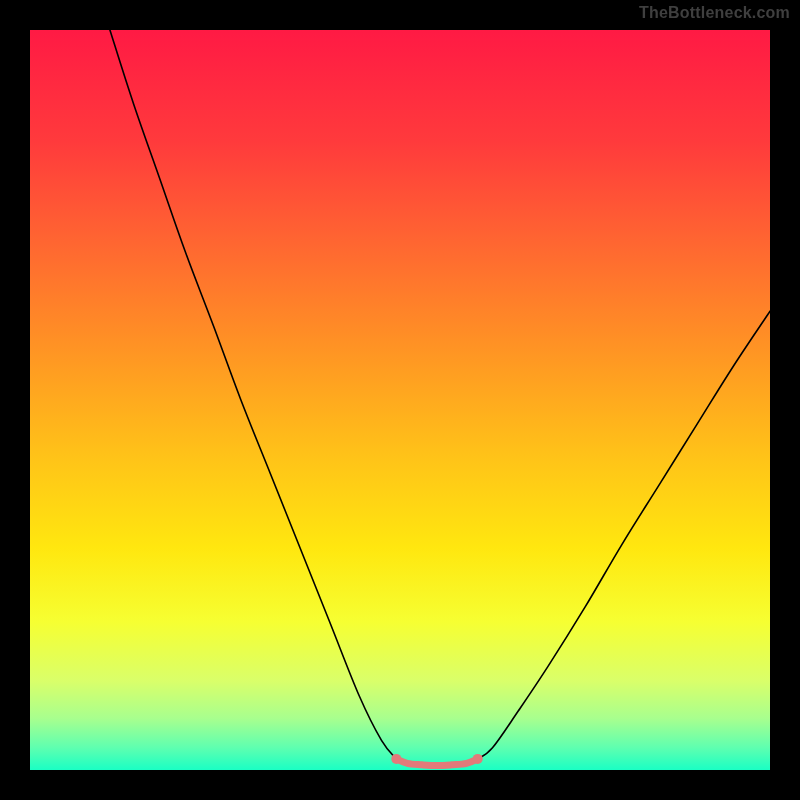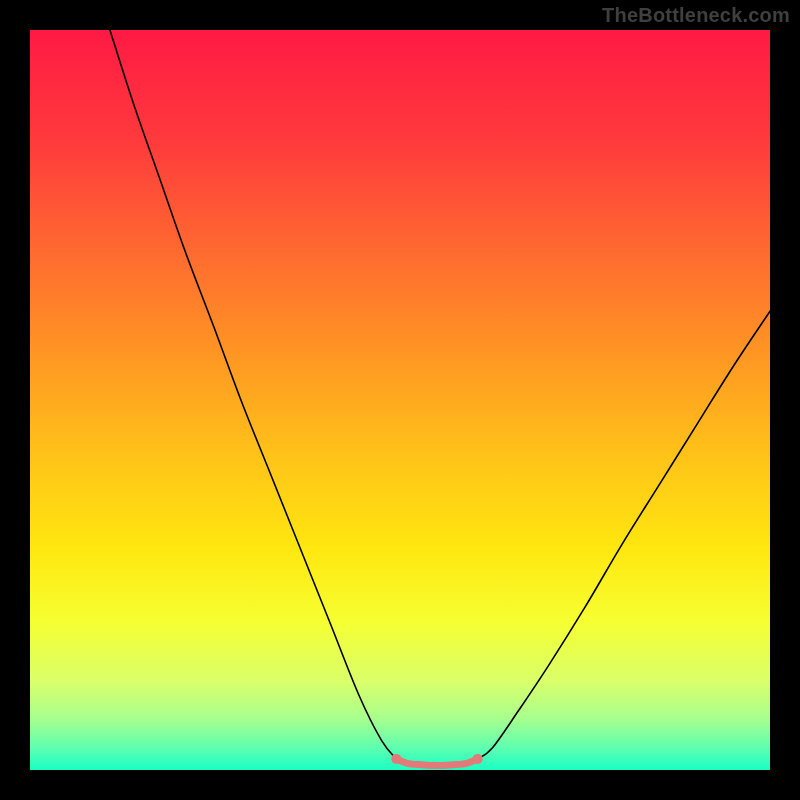--- a/index.html
+++ b/index.html
@@ -9,21 +9,21 @@
     height: 800px;
     background: #000;
     font-family: Arial, Helvetica, sans-serif;
     overflow: hidden;
   }
   .watermark {
     position: absolute;
     top: 4px;
     right: 10px;
     color: #3f3f3f;
-    font-size: 20px;
+    font-size: 16px;
     font-weight: 600;
     letter-spacing: 0.2px;
     z-index: 10;
   }
   .frame {
     position: absolute;
     left: 30px;
     top: 30px;
     width: 740px;
     height: 740px;

